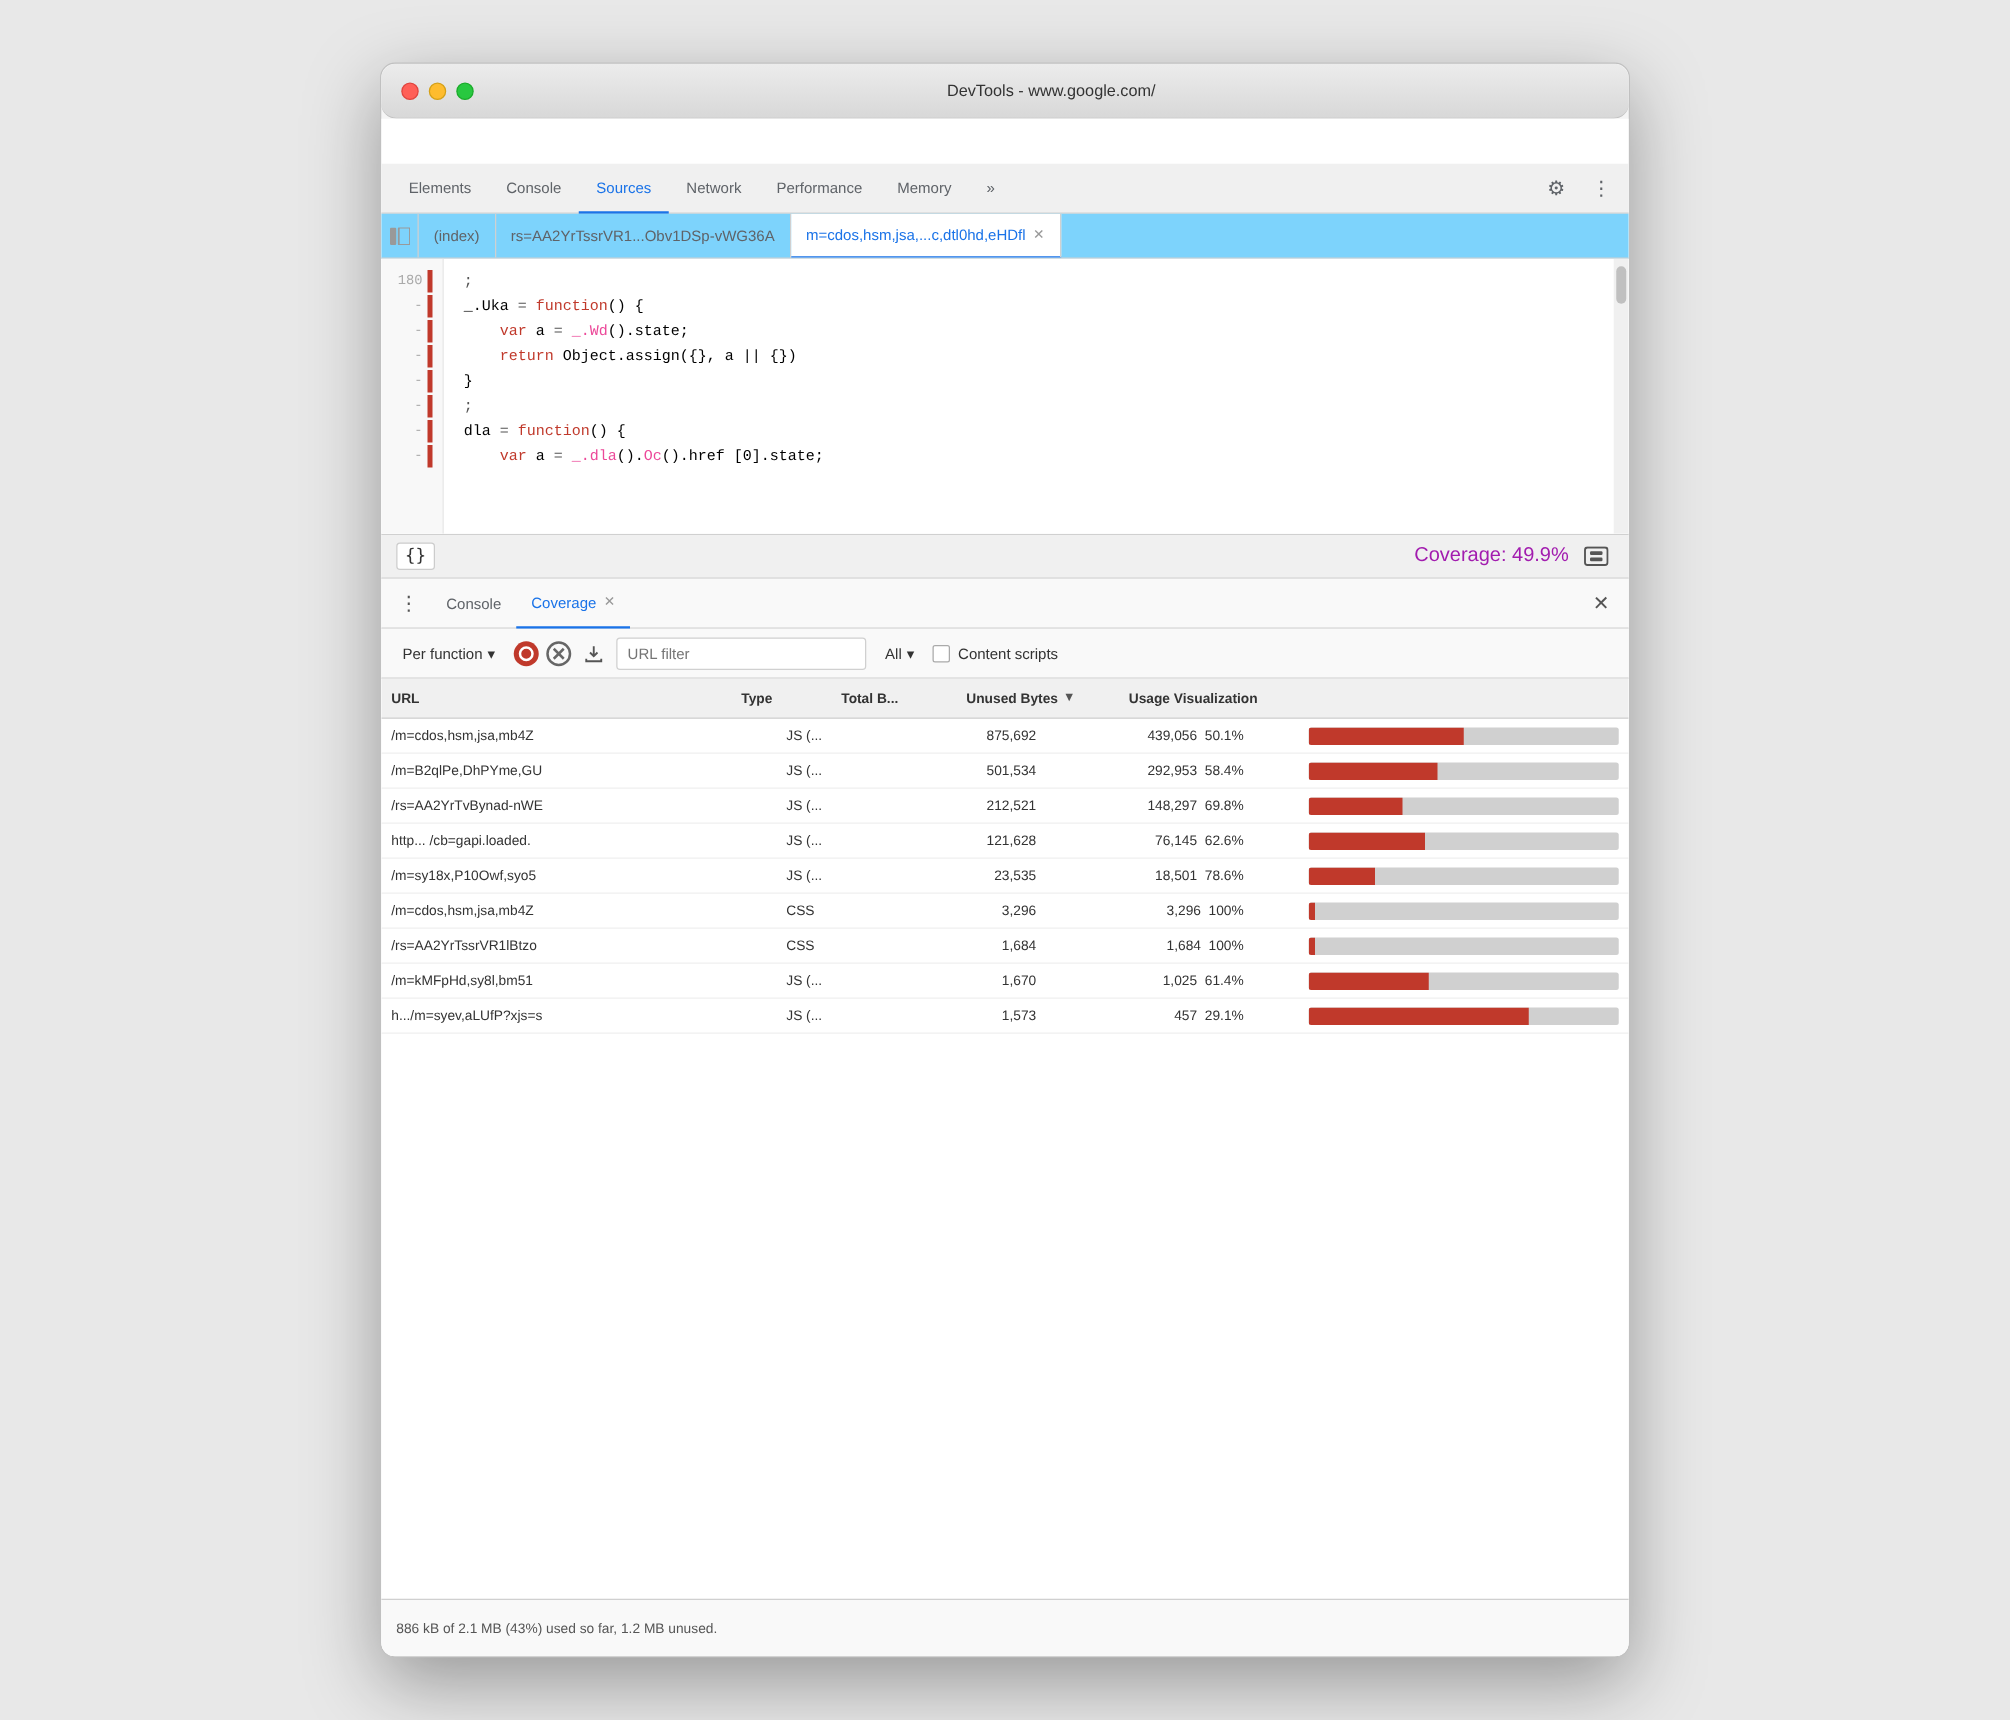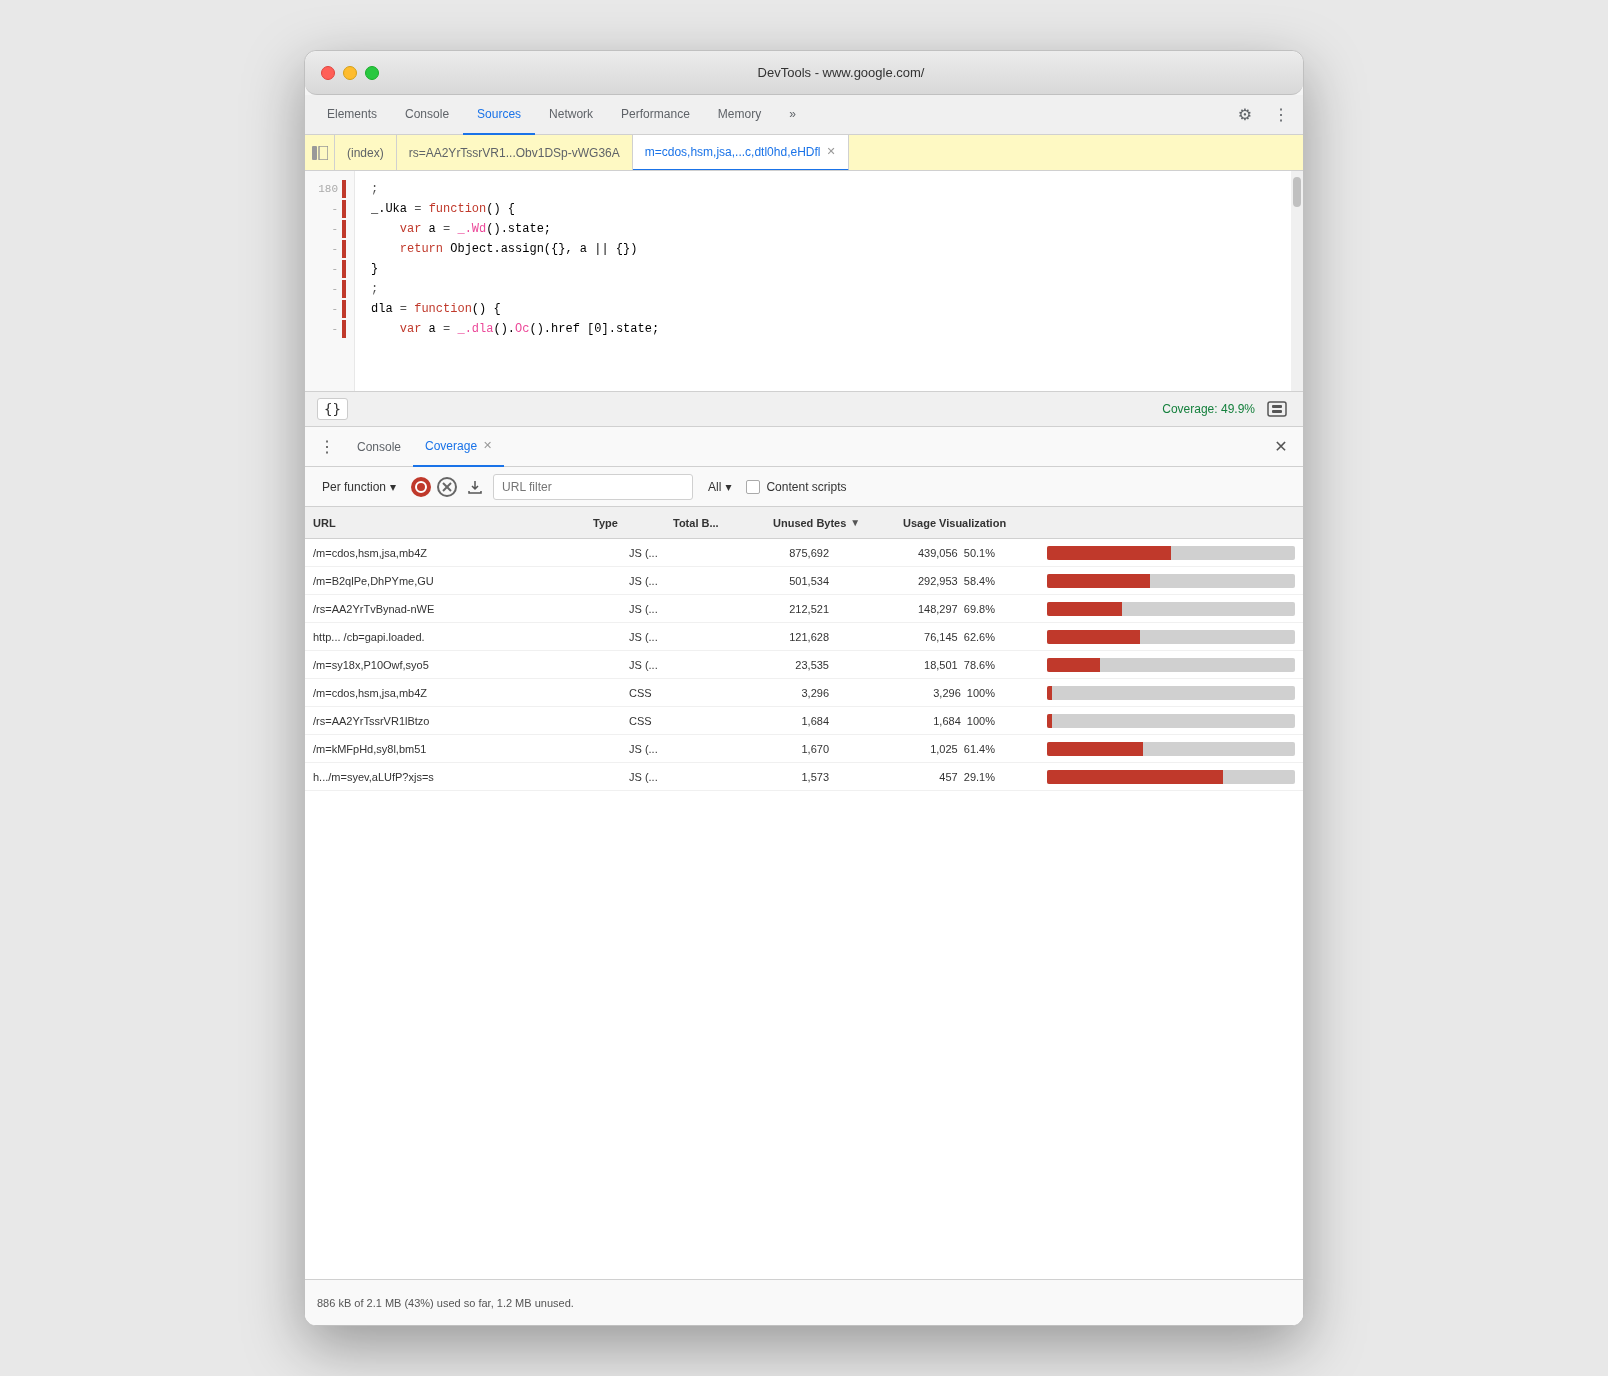--- a/index.html
+++ b/index.html
@@ -54,20 +54,21 @@
       flex-direction: column;
       height: 1230px;
     }
     .devtools-tabs {
       display: flex;
       align-items: center;
       background: #f0f0f0;
       border-bottom: 1px solid #d0d0d0;
       padding: 0 8px;
       height: 40px;
+      margin-top: 36px;
     }
     .devtools-tab {
       padding: 0 14px;
       height: 40px;
       display: flex;
       align-items: center;
       font-size: 12px;
       color: #5f6368;
       cursor: pointer;
       border-bottom: 2px solid transparent;
@@ -90,21 +91,21 @@
       align-items: center;
       justify-content: center;
       border-radius: 4px;
       cursor: pointer;
       color: #5f6368;
       font-size: 16px;
     }
     .file-tabs {
       display: flex;
       align-items: center;
-      background: #fef9c3;
+      background: #7dd3fc;
       border-bottom: 1px solid #d0d0d0;
       height: 36px;
       overflow: hidden;
     }
     .file-tab-sidebar-toggle {
       width: 30px;
       height: 36px;
       display: flex;
       align-items: center;
       justify-content: center;
@@ -211,22 +212,22 @@
       font-family: monospace;
       font-size: 14px;
       color: #333;
       cursor: pointer;
       padding: 2px 6px;
       border: 1px solid #ccc;
       border-radius: 3px;
       background: #fff;
     }
     .coverage-text {
-      font-size: 12px;
-      color: #15803d;
+      font-size: 16px;
+      color: #a21caf;
     }
     .coverage-panel-btn {
       width: 28px;
       height: 28px;
       display: flex;
       align-items: center;
       justify-content: center;
       cursor: pointer;
       font-size: 16px;
       color: #555;

